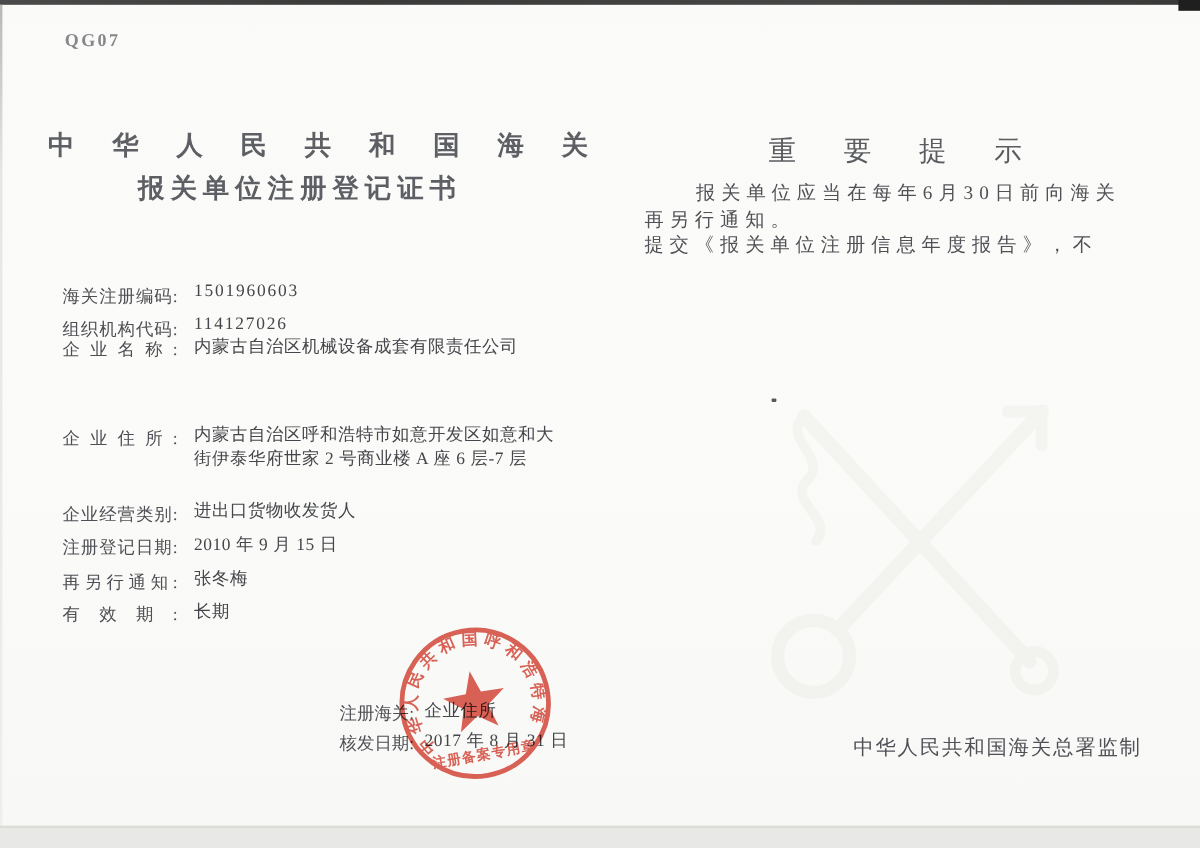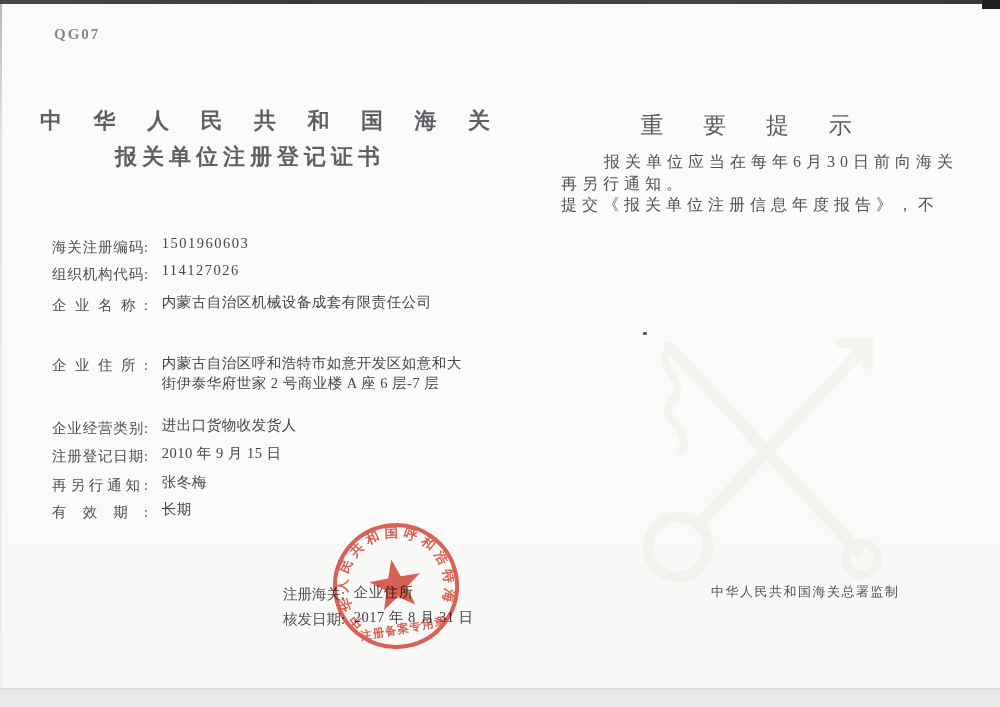--- a/index.html
+++ b/index.html
@@ -78,30 +78,30 @@
   .row-reg-customs .field-value, .row-issue-date .field-value { margin-left: 5px; top: -2px; }
 
   
   .notice-heading {
     position: absolute; left: 540px; top: 110px; width: 412px;
     text-align: center;
     font-size: 23px; font-weight: 400; letter-spacing: 17px;
     color: #5b5c60; white-space: nowrap; text-indent: 17px;
   }
   .notice-body {
-    position: absolute; left: 561px; top: 151px; width: 420px;
+    position: absolute; left: 537px; top: 151px; width: 420px;
     font-size: 16px; letter-spacing: 5px; line-height: 21.5px;
     color: #505156; font-weight: 500;
   }
   .notice-line { white-space: nowrap; }
   .notice-line.first { text-indent: 43px; }
 
   .footer-note {
-    position: absolute; left: 711px; top: 583px;
-    font-size: 13px; letter-spacing: 1.5px;
+    position: absolute; left: 711px; top: 611px;
+    font-size: 17px; letter-spacing: 1.5px;
     color: #505156; font-weight: 500; white-space: nowrap;
   }
 
   
   .watermark { position: absolute; left: 600px; top: 285px; opacity: 0.05; }
 
   
   .seal { position: absolute; left: 314px; top: 504px; mix-blend-mode: multiply; opacity: 0.85; }
 </style>
 </head>
@@ -134,21 +134,21 @@
   <div class="field-row" style="top:238px">
     <span class="field-label">海关注册编码:</span>
     <span class="field-value num">1501960603</span>
   </div>
 
   <div class="field-row" style="top:265px">
     <span class="field-label">组织机构代码:</span>
     <span class="field-value num">114127026</span>
   </div>
 
-  <div class="field-row" style="top:296px">
+  <div class="field-row" style="top:282px">
     <span class="field-label">企业名称:</span>
     <span class="field-value">内蒙古自治区机械设备成套有限责任公司</span>
   </div>
 
   <div class="field-row" style="top:356px">
     <span class="field-label">企业住所:</span>
     <span class="field-value">
       <div class="addr-line">内蒙古自治区呼和浩特市如意开发区如意和大</div>
       <div class="addr-line">街伊泰华府世家 2 号商业楼 A 座 6 层-7 层</div>
     </span>

